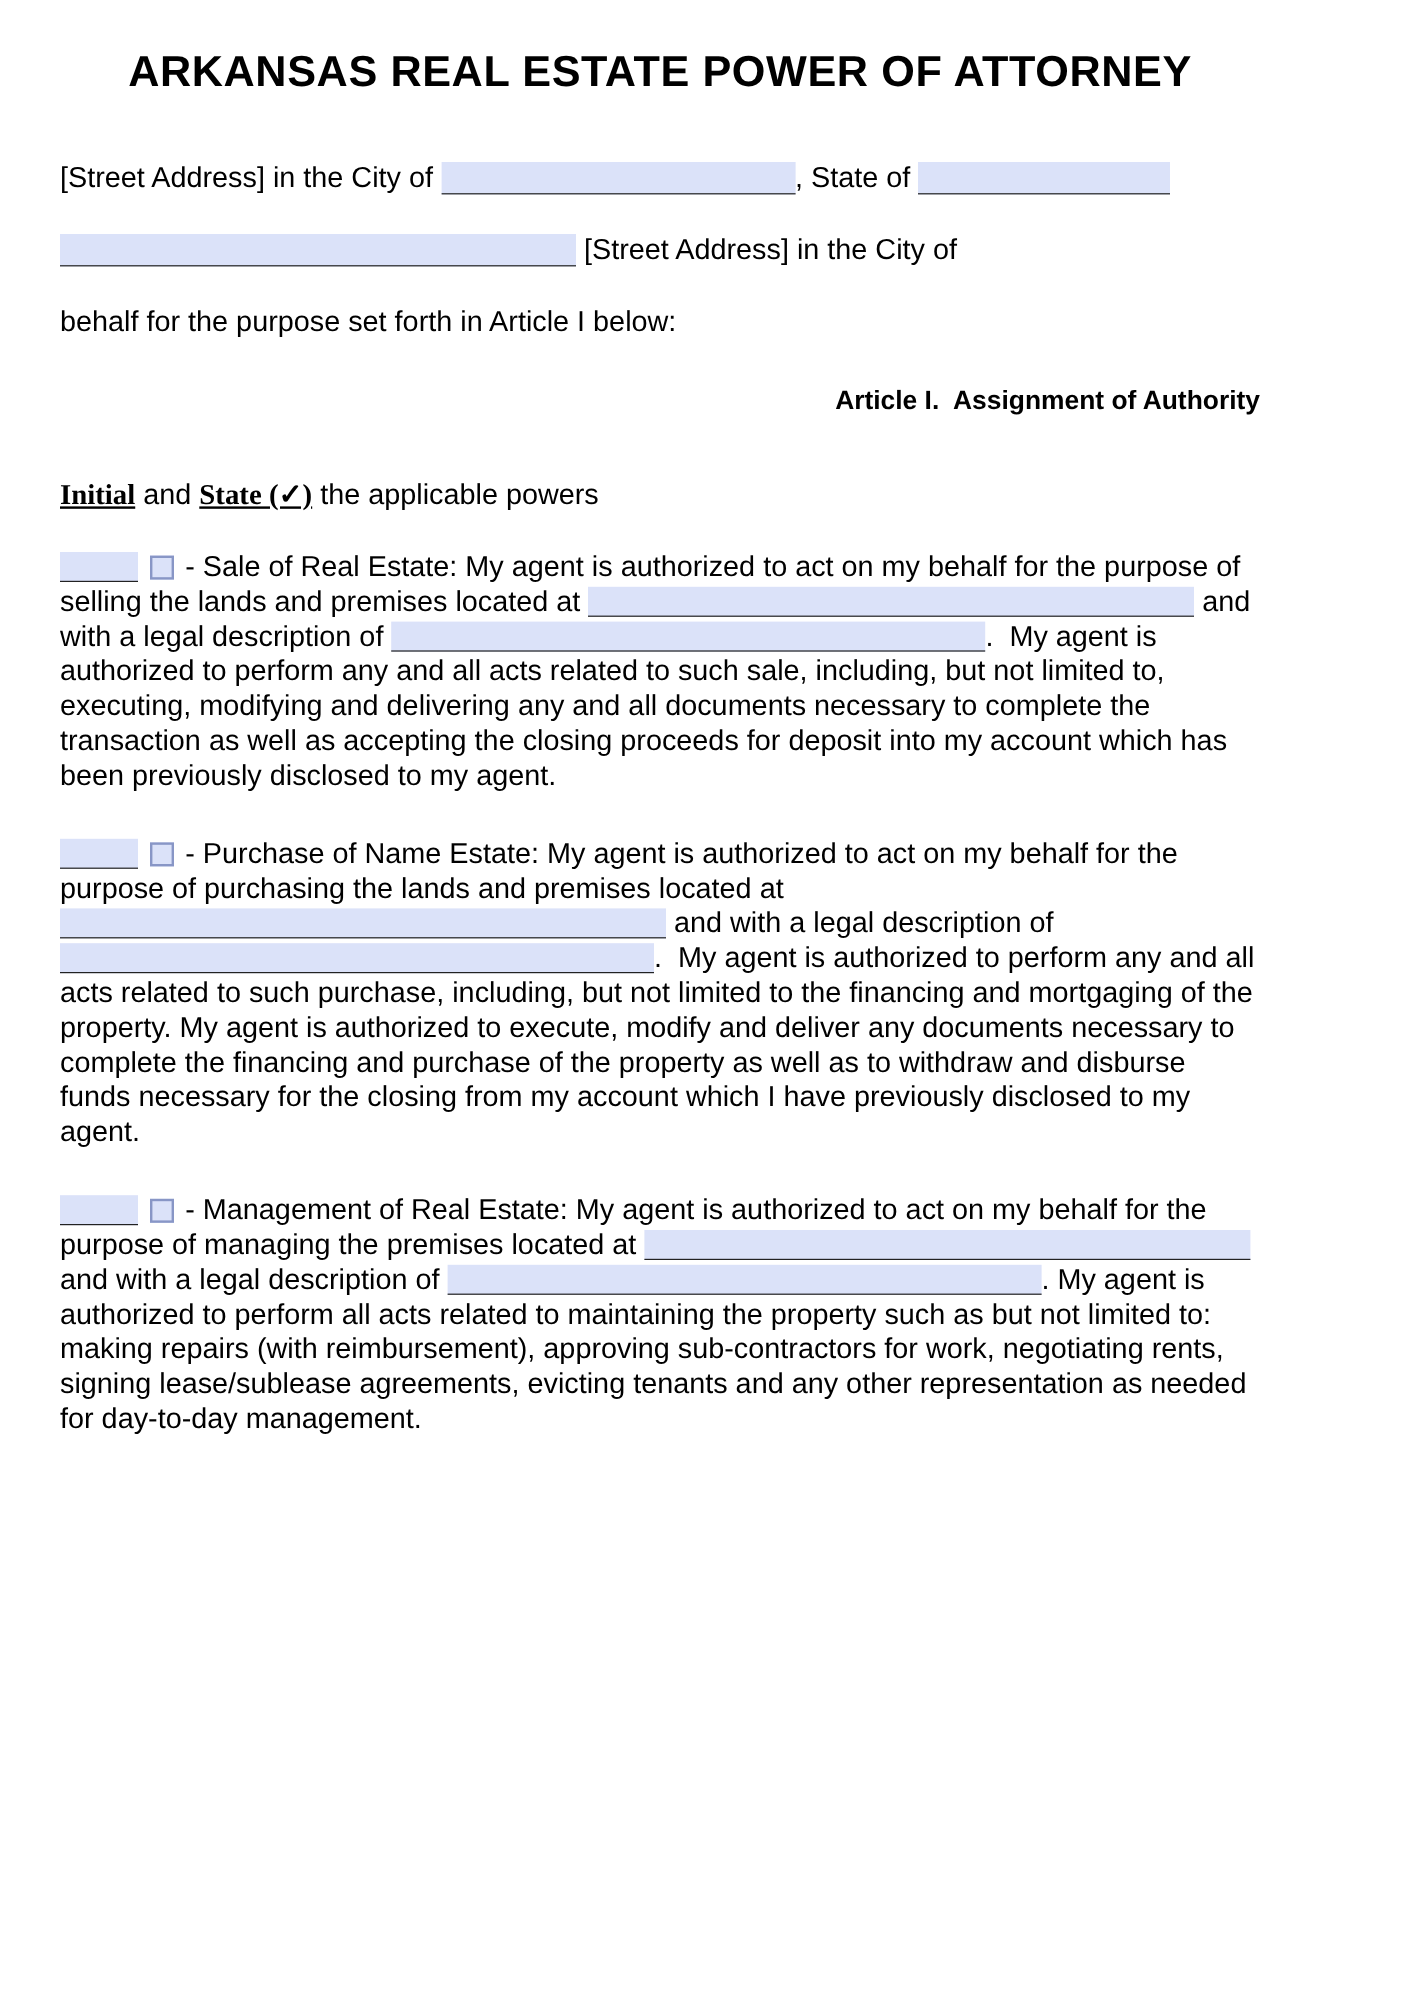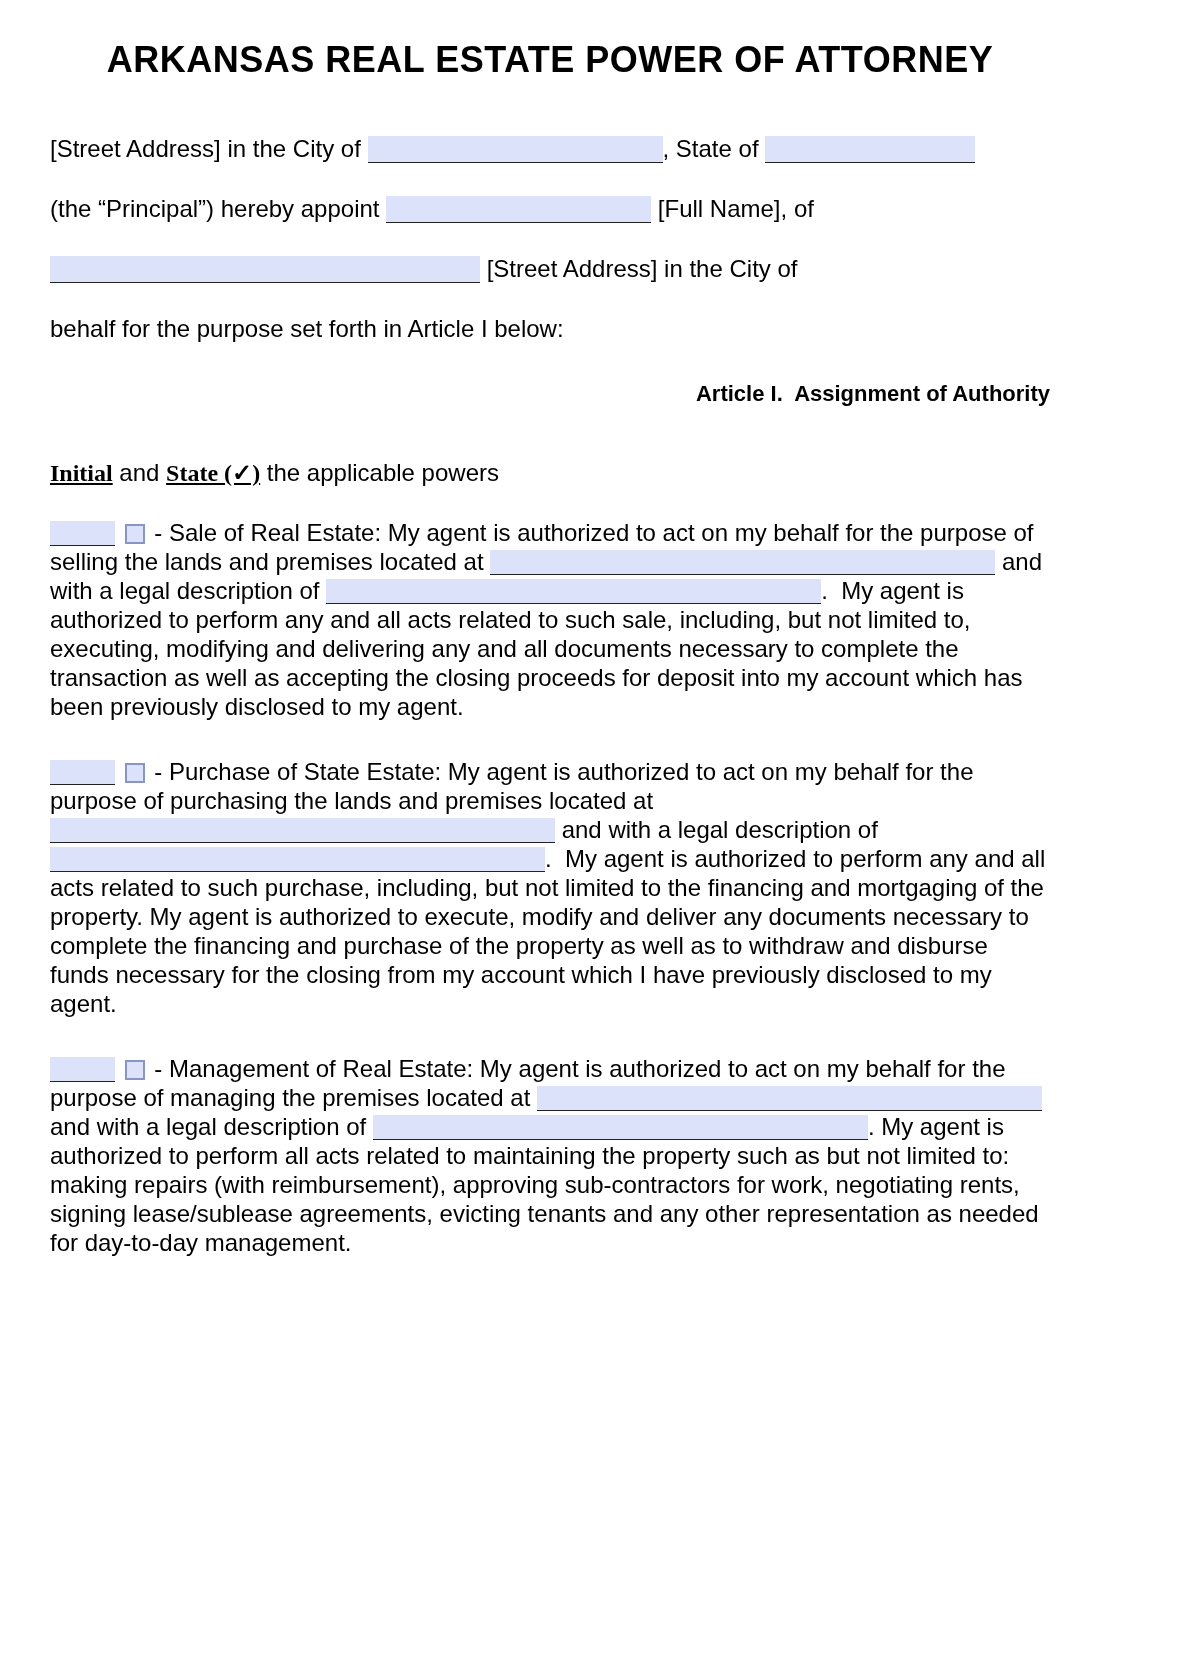--- a/index.html
+++ b/index.html
@@ -96,25 +96,20 @@
 
   <h1 class="doc-title">ARKANSAS REAL ESTATE POWER OF ATTORNEY</h1>
 
   <div class="intro">
     <p>
       <span>[Street Address] in the City of</span>
       <span class="field f2a"></span><span>, State of</span>
       <span class="field f2b"></span>
     </p>
     <p>
-      <span>(the “Principal”) hereby appoint</span>
-      <span class="field f3a"></span>
-      <span>[Full Name], of</span>
-    </p>
-    <p>
       <span class="field f4a"></span>
       <span>[Street Address] in the City of</span>
     </p>
     <p>
       <span>behalf for the purpose set forth in Article I below:</span>
     </p>
   </div>
 
   <h2 class="article-heading">Article I.&nbsp; Assignment of Authority</h2>
 
@@ -132,21 +127,21 @@
     <b>Sale of Real Estate</b><span>: My agent is authorized to act on my behalf for the purpose of selling the lands and premises located at</span>
     <span class="field addr"></span>
     <span>and with a legal description of</span>
     <span class="field legal"></span><span>.&nbsp; My agent is authorized to perform any and all acts related to such sale, including, but not limited to, executing, modifying and delivering any and all documents necessary to complete the transaction as well as accepting the closing proceeds for deposit into my account which has been previously disclosed to my agent.</span>
   </p>
 
   <p class="power">
     <span class="field initial"></span>
     <span class="checkbox"></span>
     <span>-</span>
-    <b>Purchase of State Estate</b><span>: My agent is authorized to act on my behalf for the purpose of purchasing the lands and premises located at</span>
+    <b>Purchase of Name Estate</b><span>: My agent is authorized to act on my behalf for the purpose of purchasing the lands and premises located at</span>
     <span class="field addr"></span>
     <span>and with a legal description of</span>
     <span class="field legal"></span><span>.&nbsp; My agent is authorized to perform any and all acts related to such purchase, including, but not limited to the financing and mortgaging of the property. My agent is authorized to execute, modify and deliver any documents necessary to complete the financing and purchase of the property as well as to withdraw and disburse funds necessary for the closing from my account which I have previously disclosed to my agent.</span>
   </p>
 
   <p class="power">
     <span class="field initial"></span>
     <span class="checkbox"></span>
     <span>-</span>
     <b>Management of Real Estate</b><span>: My agent is authorized to act on my behalf for the purpose of managing the premises located at</span>

